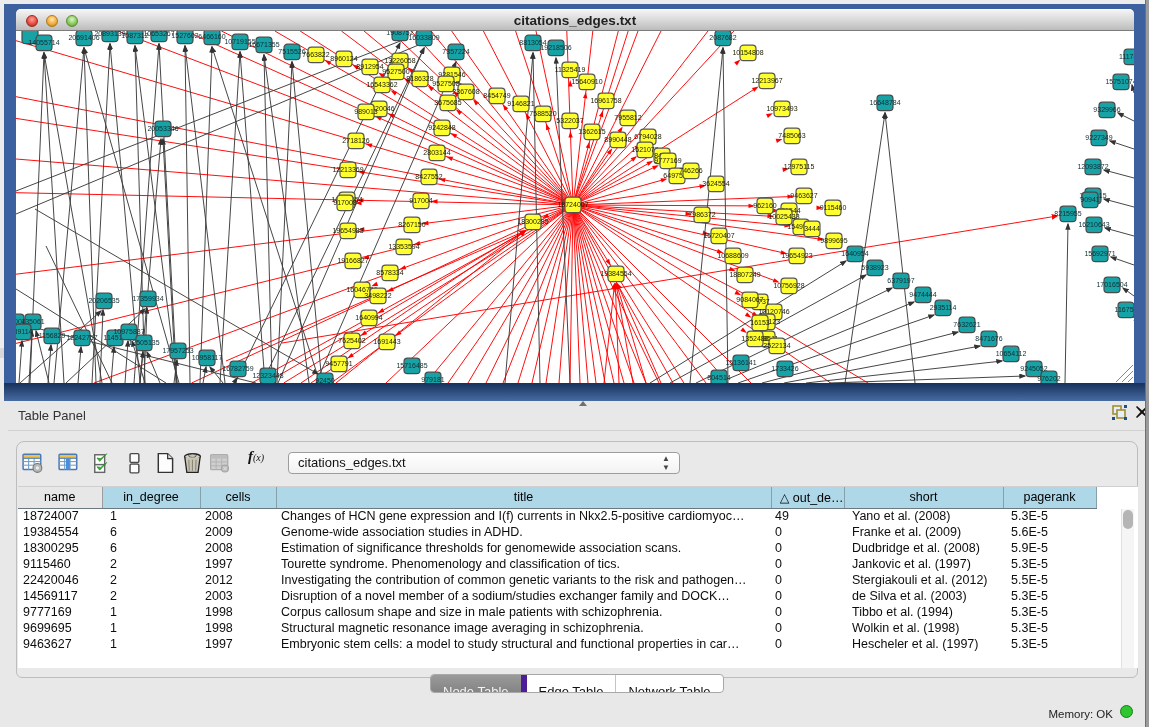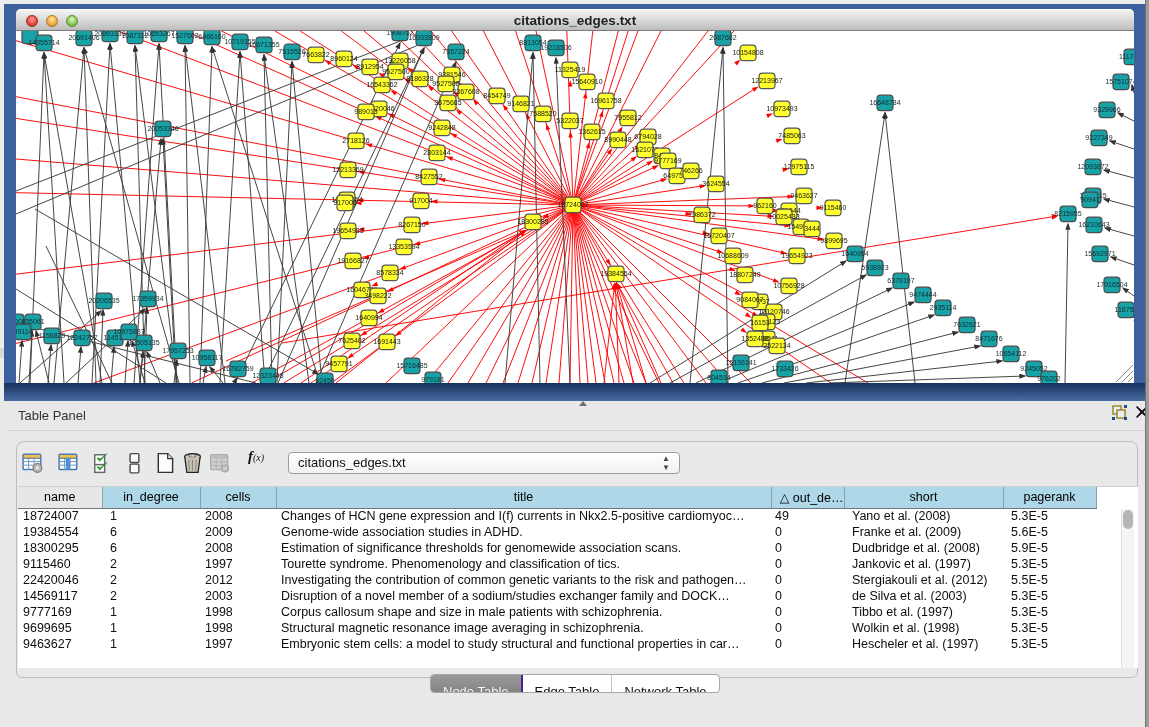--- a/index.html
+++ b/index.html
@@ -26,21 +26,21 @@
 table{border-collapse:collapse;table-layout:fixed;width:1078px;font-size:12.5px}
 th{height:21px;background:#aed7e8;border-right:1px solid #86a0ac;border-bottom:1px solid #6b7a82;font-weight:400;font-size:12.5px;color:#000000;padding:0}
 th.c1{background:#e7e7e7;border-right:1px solid #9d9d9d}
 td{height:16px;padding:0 0 0 8px;color:#0d0d0d;white-space:nowrap;overflow:hidden}
 td.c1{padding-left:5px}td.c3{padding-left:5px}td.c4{padding-left:5px}td.c5{padding-left:4px}
 #sbar{position:absolute;right:4px;top:22px;width:13px;height:159px;background:#f5f5f5;border-left:1px solid #e0e0e0}
 #sbar .th{position:absolute;left:1px;top:1px;width:10px;height:19px;background:#b5b5b5;border-radius:5px}
 #tabs{position:absolute;left:430px;top:273px;height:19px;display:flex;border:1px solid #a8a8a8;border-radius:4px;overflow:hidden;background:#fff;font-size:13px}
 #tabs div{padding:8px 12px;line-height:18px;color:#111}
 #tabs .sel{background:linear-gradient(#9a9a9a,#848484);color:#f4f4f4}
-#tabs .mid{border-left:2px solid #4c1d95;border-right:1px solid #c4c4c4}
+#tabs .mid{border-left:6px solid #4c1d95;border-right:1px solid #c4c4c4}
 #status{position:absolute;left:0;top:299px;width:1149px;height:27px;background:#e8e8e8}
 #status .m{position:absolute;right:36px;top:8px;font-size:11.5px;color:#222}
 #status .dot{position:absolute;right:16px;top:5px;width:13px;height:13px;border-radius:50%;background:#2fc72f;border:1px solid #1d7a1d}
 #lefttab{position:absolute;left:0;top:348px;width:4px;height:10px;background:#d8d8d8}
 </style></head>
 <body>
 <div id="desk">
  <div id="blue">
       <div class="shadowband"></div>
     </div>
@@ -750,21 +750,21 @@
               <td class="c5">0</td>
               <td class="c6">de Silva et al. (2003)</td>
               <td class="c7">5.3E-5</td>
             </tr>
 <tr>
               <td class="c1">9777169</td>
               <td class="c2">1</td>
               <td class="c3">1998</td>
               <td class="c4">Corpus callosum shape and size in male patients with schizophrenia.</td>
               <td class="c5">0</td>
-              <td class="c6">Tibbo et al. (1997)</td>
+              <td class="c6">Tibbo et al. (1994)</td>
               <td class="c7">5.3E-5</td>
             </tr>
 <tr>
               <td class="c1">9699695</td>
               <td class="c2">1</td>
               <td class="c3">1998</td>
               <td class="c4">Structural magnetic resonance image averaging in schizophrenia.</td>
               <td class="c5">0</td>
               <td class="c6">Wolkin et al. (1998)</td>
               <td class="c7">5.3E-5</td>
@@ -783,13 +783,17 @@
    <div id="sbar">
           <div class="th"></div>
         </div>
   </div>
  </div>
  <div id="tabs">
       <div class="sel">Node Table</div>
       <div class="mid">Edge Table</div>
       <div>Network Table</div>
     </div>
+ <div id="status">
+      <span class="m">Memory: OK</span>
+      <span class="dot"></span>
+    </div>
 </div>
 
 </body></html>

